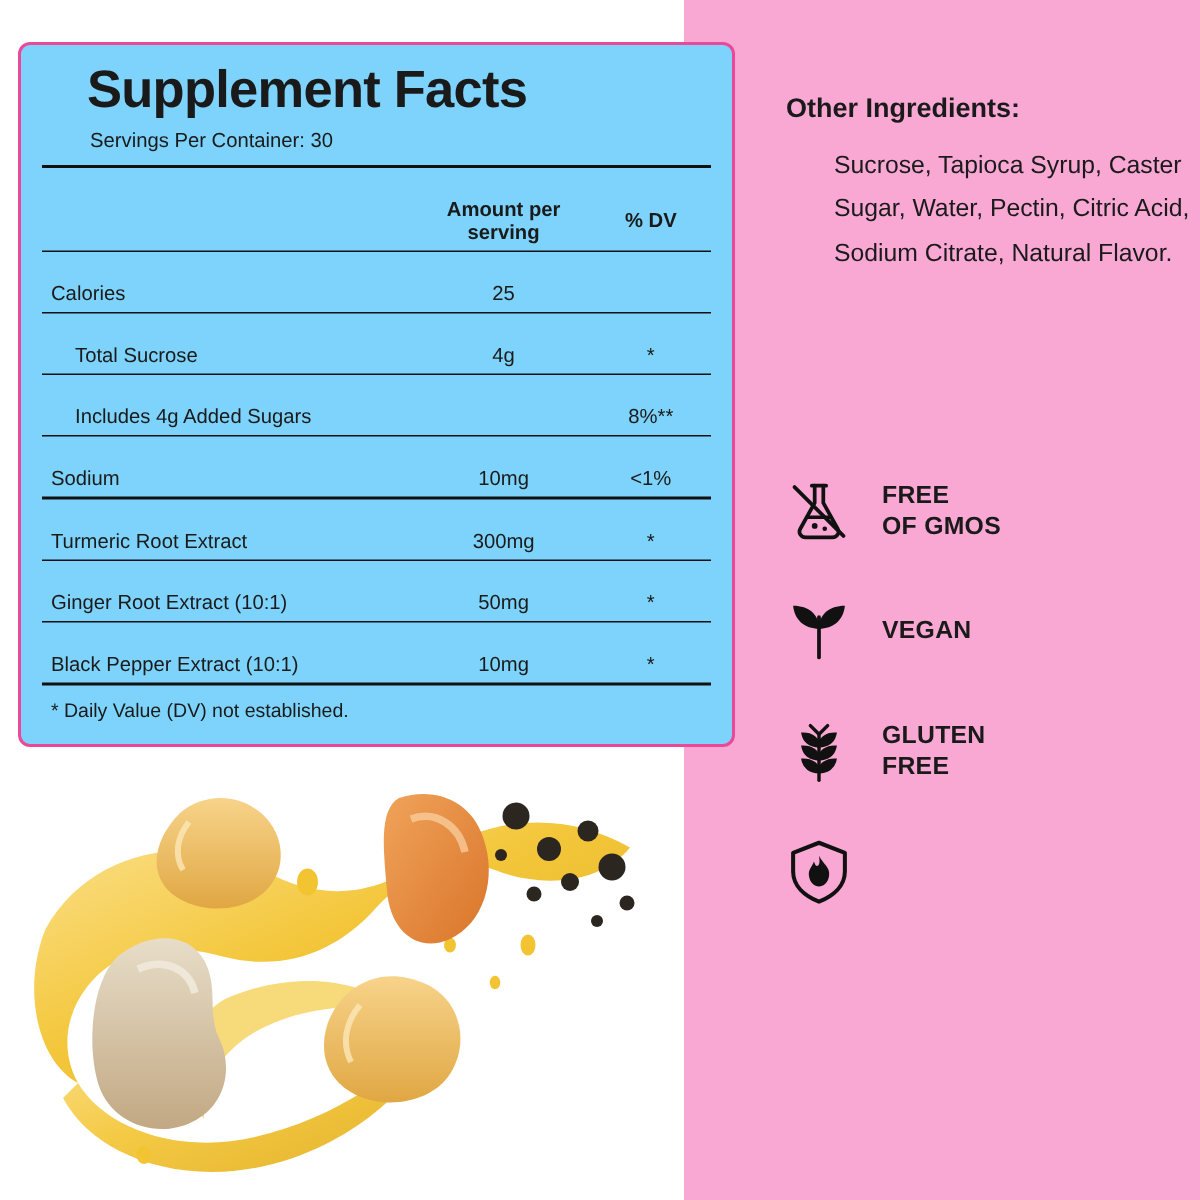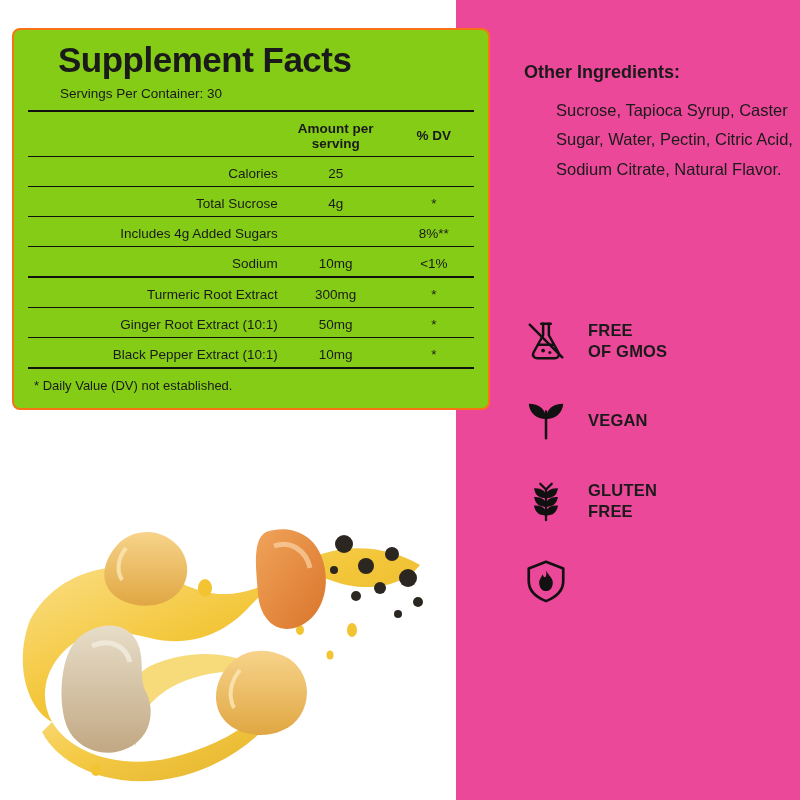--- a/index.html
+++ b/index.html
@@ -24,32 +24,32 @@
     position: relative;
     width: 456px;
     height: 800px;
     background: #ffffff;
     flex: 0 0 456px;
   }
   .right-col {
     position: relative;
     width: 344px;
     height: 800px;
-    background: #ec4899;
+    background: #f9a8d4;
     flex: 0 0 344px;
   }
 
   
   .facts-panel {
     position: absolute;
     left: 12px;
     top: 28px;
     width: 478px;
-    background: #84cc16;
-    border: 2px solid #f97316;
+    background: #7dd3fc;
+    border: 2px solid #ec4899;
     border-radius: 8px;
     box-sizing: border-box;
     padding: 10px 14px 12px 14px;
     z-index: 5;
   }
   .facts-title {
     font-size: 35px;
     font-weight: bold;
     letter-spacing: -0.5px;
     line-height: 1.05;
@@ -67,28 +67,28 @@
   }
   .rule.thick { height: 2px; }
   .rule.top-head { margin-top: 7px; }
 
   table.facts {
     width: 100%;
     border-collapse: collapse;
     font-size: 13.5px;
   }
   table.facts td, table.facts th {
-    padding: 9px 0 5px 0;
+    padding: 20px 0 5px 0;
     vertical-align: middle;
   }
   table.facts th {
     font-weight: bold;
     font-size: 13.5px;
   }
-  .col-name { width: 56%; text-align: right; padding-left: 6px !important; }
+  .col-name { width: 56%; text-align: left; padding-left: 6px !important; }
   .col-amt { width: 26%; text-align: center; }
   .col-dv { width: 18%; text-align: center; }
   .row-line td { border-top: 1px solid #111111; }
   .indent-1 { padding-left: 22px !important; }
   .indent-2 { padding-left: 22px !important; }
   .group-sep td { border-top: 2px solid #111111; }
   .footnotes {
     font-size: 13px;
     line-height: 1.45;
     padding: 8px 2px 0 6px;

